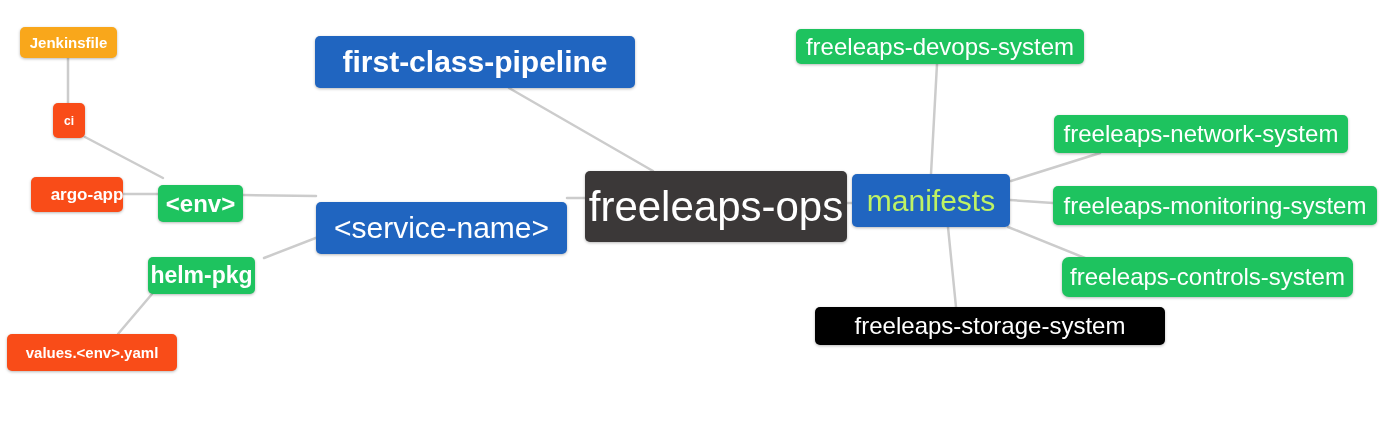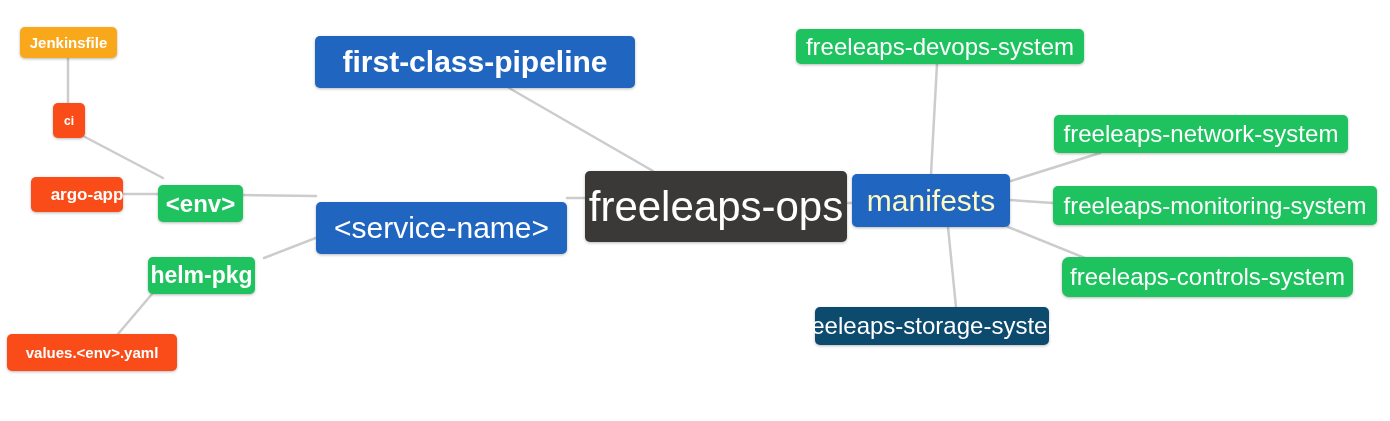--- a/index.html
+++ b/index.html
@@ -65,20 +65,20 @@
   <div class="node-layer" id="node-layer">
       <div class="node" style="left: 20px; top: 27px; width: 97px; height: 31px; font-size: 15px; font-weight: 700; background: rgb(249, 167, 27); color: rgb(255, 255, 255);">Jenkinsfile</div>
       <div class="node" style="left: 53px; top: 103px; width: 32px; height: 35px; font-size: 12px; font-weight: 700; background: rgb(249, 76, 24); color: rgb(255, 255, 255);">ci</div>
       <div class="node" style="left: 31px; top: 177px; width: 92px; height: 35px; font-size: 17px; font-weight: 700; background: rgb(249, 76, 24); color: rgb(255, 255, 255); padding-left: 20px;">argo-app</div>
       <div class="node" style="left: 158px; top: 177px; width: 85px; height: 37px; font-size: 24px; font-weight: 700; background: rgb(30, 195, 95); color: rgb(255, 255, 255); margin-top: 8px;">&lt;env&gt;</div>
       <div class="node" style="left: 148px; top: 257px; width: 107px; height: 37px; font-size: 23px; font-weight: 700; background: rgb(30, 195, 95); color: rgb(255, 255, 255);">helm-pkg</div>
       <div class="node" style="left: 7px; top: 334px; width: 170px; height: 37px; font-size: 15px; font-weight: 700; background: rgb(249, 76, 24); color: rgb(255, 255, 255);">values.&lt;env&gt;.yaml</div>
       <div class="node" style="left: 315px; top: 36px; width: 320px; height: 52px; font-size: 30px; font-weight: 700; background: rgb(32, 101, 192); color: rgb(255, 255, 255);">first-class-pipeline</div>
       <div class="node" style="left: 316px; top: 170px; width: 251px; height: 52px; font-size: 30px; font-weight: 400; background: rgb(32, 101, 192); color: rgb(255, 255, 255); margin-top: 32px;">&lt;service-name&gt;</div>
       <div class="node" style="left: 585px; top: 171px; width: 262px; height: 71px; font-size: 42px; font-weight: 400; background: rgb(59, 56, 56); color: rgb(255, 255, 255);">freeleaps-ops</div>
-      <div class="node" style="left: 852px; top: 174px; width: 158px; height: 53px; font-size: 30px; font-weight: 400; background: rgb(32, 101, 192); color: #fef9c3;">manifests</div>
+      <div class="node" style="left: 852px; top: 174px; width: 158px; height: 53px; font-size: 30px; font-weight: 400; background: rgb(32, 101, 192); color: #bef264;">manifests</div>
       <div class="node" style="left: 796px; top: 29px; width: 288px; height: 35px; font-size: 24px; font-weight: 400; background: rgb(30, 195, 95); color: rgb(255, 255, 255);">freeleaps-devops-system</div>
       <div class="node" style="left: 1054px; top: 115px; width: 294px; height: 38px; font-size: 24px; font-weight: 400; background: rgb(30, 195, 95); color: rgb(255, 255, 255);">freeleaps-network-system</div>
       <div class="node" style="left: 1053px; top: 186px; width: 324px; height: 39px; font-size: 24px; font-weight: 400; background: rgb(30, 195, 95); color: rgb(255, 255, 255);">freeleaps-monitoring-system</div>
       <div class="node" style="left: 1062px; top: 257px; width: 291px; height: 40px; font-size: 24px; font-weight: 400; background: rgb(30, 195, 95); color: rgb(255, 255, 255); border-radius: 7px;">freeleaps-controls-system</div>
-      <div class="node" style="left: 815px; top: 307px; width: 234px; height: 38px; font-size: 24px; font-weight: 400; background: #0c4a6e; color: rgb(255, 255, 255);">freeleaps-storage-system</div>
+      <div class="node" style="left: 815px; top: 307px; width: 350px; height: 38px; font-size: 24px; font-weight: 400; background: #000000; color: rgb(255, 255, 255);">freeleaps-storage-system</div>
     </div>
 </div>
 
 </body></html>

